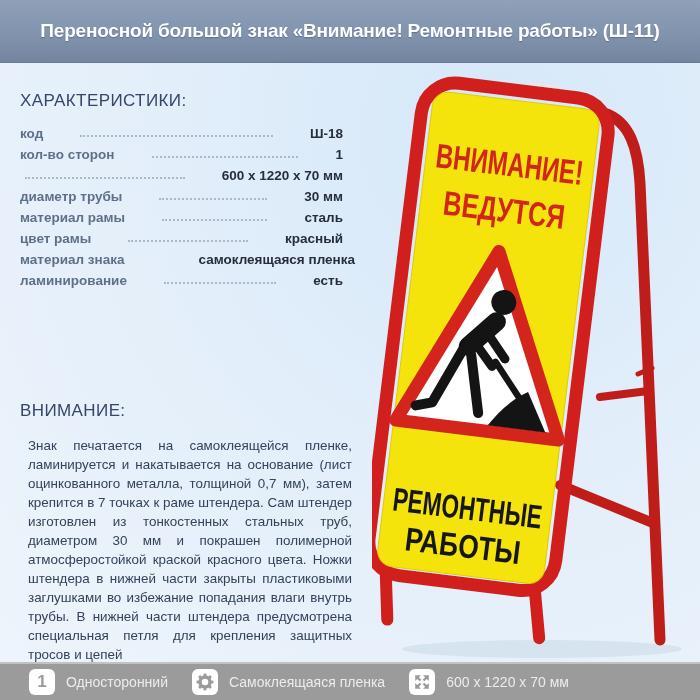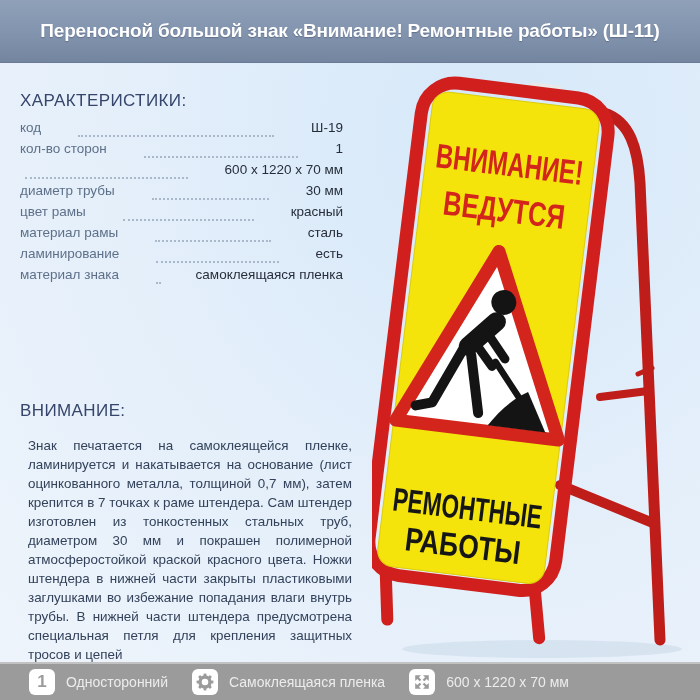--- a/index.html
+++ b/index.html
@@ -23,21 +23,21 @@
     position:absolute;top:63px;bottom:38px;left:0;right:0;
     background:radial-gradient(ellipse at 70% 12%,#d5e8f9 0%,#e2eefa 45%,#eef4fb 100%);
   }
   .char-heading,.desc-heading{
     position:absolute;left:20px;font-size:17px;font-weight:normal;
     color:#35456b;letter-spacing:.4px;
   }
   .char-heading{top:28px;}
   .desc-heading{top:338px;}
   .rows{position:absolute;left:20px;top:57px;width:323px;}
-  .row{display:flex;height:21px;font-size:13.5px;font-weight:normal;gap:32px;}
+  .row{display:flex;align-items:flex-end;height:21px;font-size:13.5px;font-weight:bold;gap:32px;}
   .row .lbl{color:#5e7089;white-space:nowrap;}
   .row .dots{flex:1;margin:0 5px;border-bottom:2px dotted #a9b9c9;transform:translateY(-4px);}
   .row .val{color:#272e3a;white-space:nowrap;}
   .desc-text{
     position:absolute;left:20px;top:365px;width:324px;margin:8px;
     font-size:13.4px;line-height:1.42;color:#33425a;text-align:justify;
   }
   
   .photo{position:absolute;left:372px;top:10px;width:312px;height:590px;}
   .sign-red{fill:#d3251c;font-weight:bold;font-size:34px;text-anchor:middle;
@@ -65,55 +65,55 @@
   <h1>Переносной большой знак «Внимание! Ремонтные работы» (Ш-11)</h1>
 </div>
 
 <div class="content">
   <div class="char-heading">ХАРАКТЕРИСТИКИ:</div>
 
   <div class="rows">
     <div class="row">
       <span class="lbl">код</span>
       <span class="dots"></span>
-      <span class="val">Ш-19</span>
+      <span class="val">Ш-18</span>
     </div>
     <div class="row">
       <span class="lbl">кол-во сторон</span>
       <span class="dots"></span>
       <span class="val">1</span>
     </div>
     <div class="row">
       <span class="dots"></span>
       <span class="val">600 х 1220 х 70 мм</span>
     </div>
     <div class="row">
       <span class="lbl">диаметр трубы</span>
       <span class="dots"></span>
       <span class="val">30 мм</span>
     </div>
     <div class="row">
+      <span class="lbl">материал рамы</span>
+      <span class="dots"></span>
+      <span class="val">сталь</span>
+    </div>
+    <div class="row">
       <span class="lbl">цвет рамы</span>
       <span class="dots"></span>
       <span class="val">красный</span>
     </div>
     <div class="row">
-      <span class="lbl">материал рамы</span>
+      <span class="lbl">материал знака</span>
       <span class="dots"></span>
-      <span class="val">сталь</span>
+      <span class="val">самоклеящаяся пленка</span>
     </div>
     <div class="row">
       <span class="lbl">ламинирование</span>
       <span class="dots"></span>
       <span class="val">есть</span>
-    </div>
-    <div class="row">
-      <span class="lbl">материал знака</span>
-      <span class="dots"></span>
-      <span class="val">самоклеящаяся пленка</span>
     </div>
   </div>
 
   <div class="desc-heading">ВНИМАНИЕ:</div>
   <p class="desc-text">Знак печатается на самоклеящейся пленке, ламинируется и накатывается на основание (лист оцинкованного металла, толщиной 0,7 мм), затем крепится в 7 точках к раме штендера. Сам штендер изготовлен из тонкостенных стальных труб, диаметром 30 мм и покрашен полимерной атмосферостойкой краской красного цвета. Ножки штендера в нижней части закрыты пластиковыми заглушками во избежание попадания влаги внутрь трубы. В нижней части штендера предусмотрена специальная петля для крепления защитных тросов и цепей</p>
 
   <svg class="photo" viewBox="0 0 312 590" aria-hidden="true">
     <ellipse cx="170" cy="576" rx="140" ry="9" fill="#c9d8e8" opacity="0.55"></ellipse>
     <g stroke="#bf1d19" fill="none">
       <path d="M232,40 C258,48 266,76 268,110 L288,567" stroke-width="11" stroke-linecap="round"></path>

